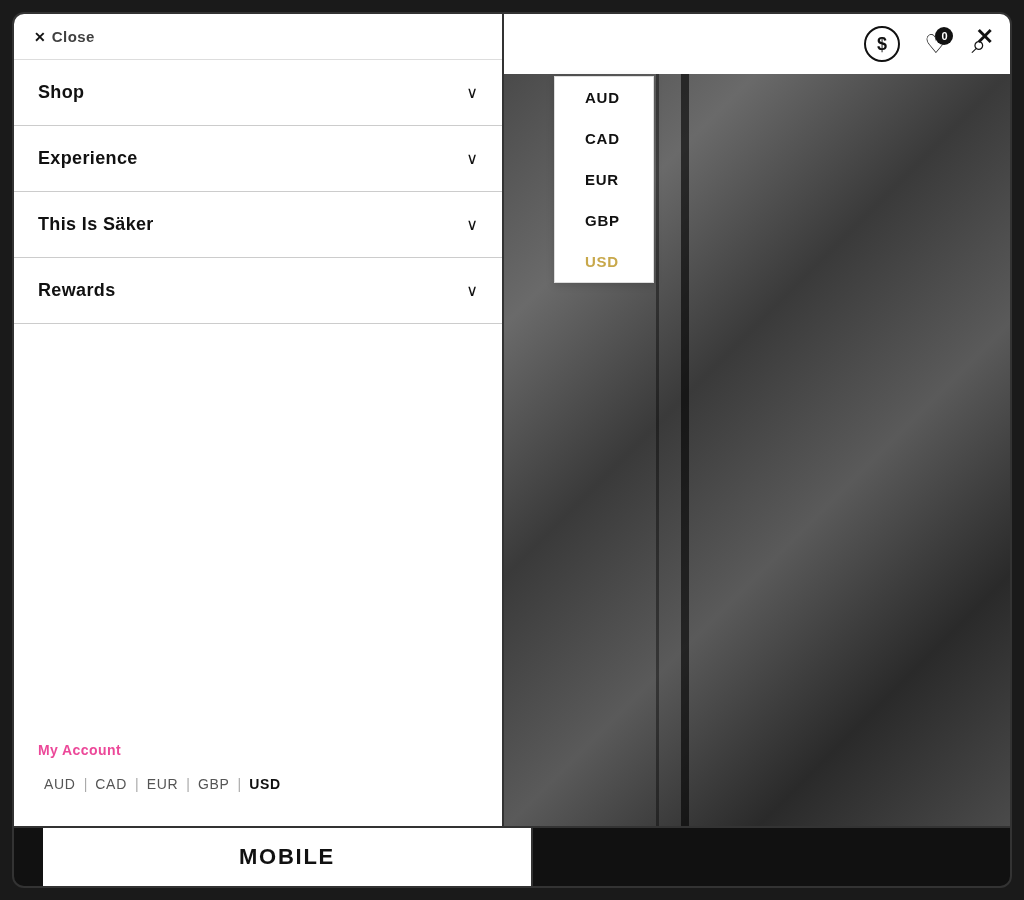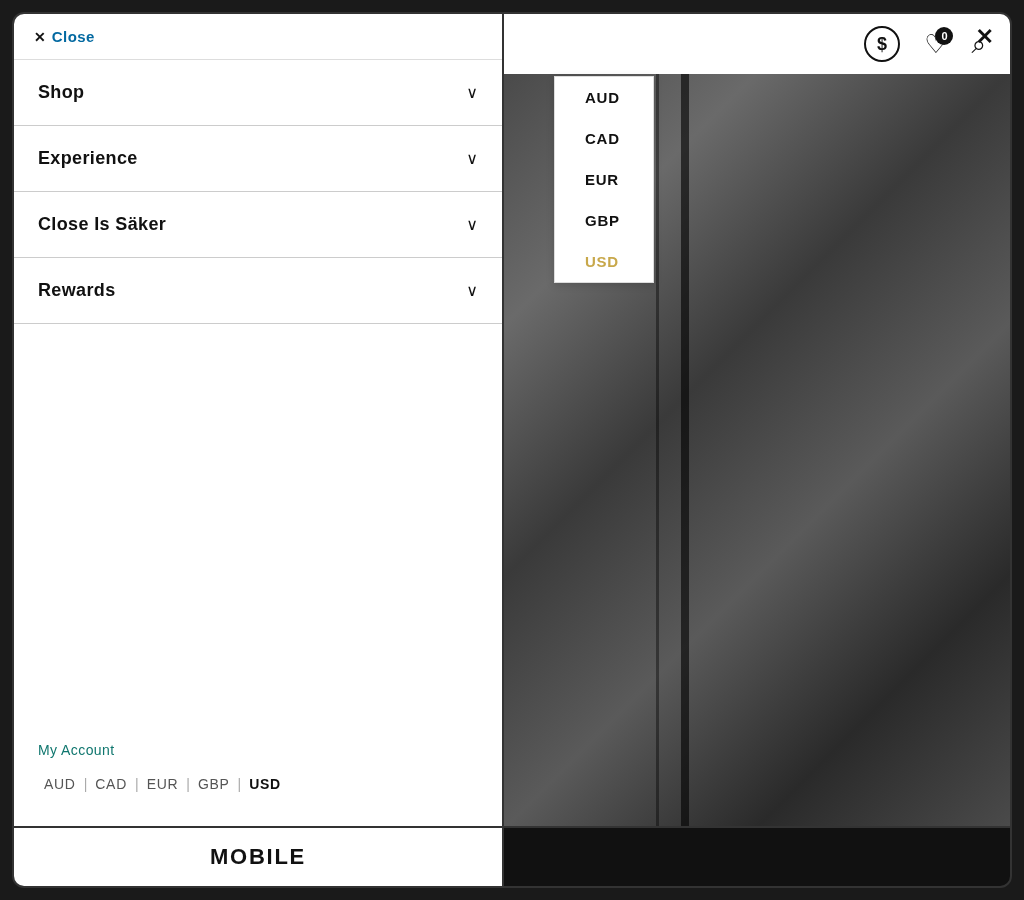--- a/index.html
+++ b/index.html
@@ -51,21 +51,21 @@
     .close-icon-x {
       font-size: 14px;
       font-weight: bold;
       margin-right: 6px;
       color: #111;
     }
 
     .close-label {
       font-size: 15px;
       font-weight: 600;
-      color: #0369a1;
+      color: #404040;
       letter-spacing: 0.03em;
     }
 
     .mobile-nav {
       flex: 1;
       padding: 0;
     }
 
     .nav-item {
       display: flex;
@@ -88,23 +88,24 @@
       color: #111;
       font-weight: 300;
     }
 
     .mobile-footer {
       padding: 20px 24px 30px;
     }
 
     .my-account-label {
       font-size: 14px;
-      color: #0f766e;
+      color: #ec4899;
       margin-bottom: 14px;
       letter-spacing: 0.03em;
+      font-weight: bold;
     }
 
     .currency-row {
       display: flex;
       align-items: center;
       gap: 0;
     }
 
     .currency-item {
       font-size: 14px;
@@ -254,20 +255,21 @@
       width: 8px;
       height: 100%;
       background: rgba(0,0,0,0.6);
     }
 
     
     .bottom-labels {
       display: flex;
       height: 60px;
       border-top: 2px solid #333;
+      padding-left: 29px;
     }
 
     .bottom-label {
       display: flex;
       align-items: center;
       justify-content: center;
       font-size: 22px;
       font-weight: 800;
       letter-spacing: 0.08em;
       color: #111;
@@ -316,21 +318,21 @@
           <span class="nav-item-label">Shop</span>
           <span class="chevron-icon">∨</span>
         </div>
 
         <div class="nav-item">
           <span class="nav-item-label">Experience</span>
           <span class="chevron-icon">∨</span>
         </div>
 
         <div class="nav-item">
-          <span class="nav-item-label">Close Is Säker</span>
+          <span class="nav-item-label">This Is Säker</span>
           <span class="chevron-icon">∨</span>
         </div>
 
         <div class="nav-item">
           <span class="nav-item-label">Rewards</span>
           <span class="chevron-icon">∨</span>
         </div>
 
       </div>
 

